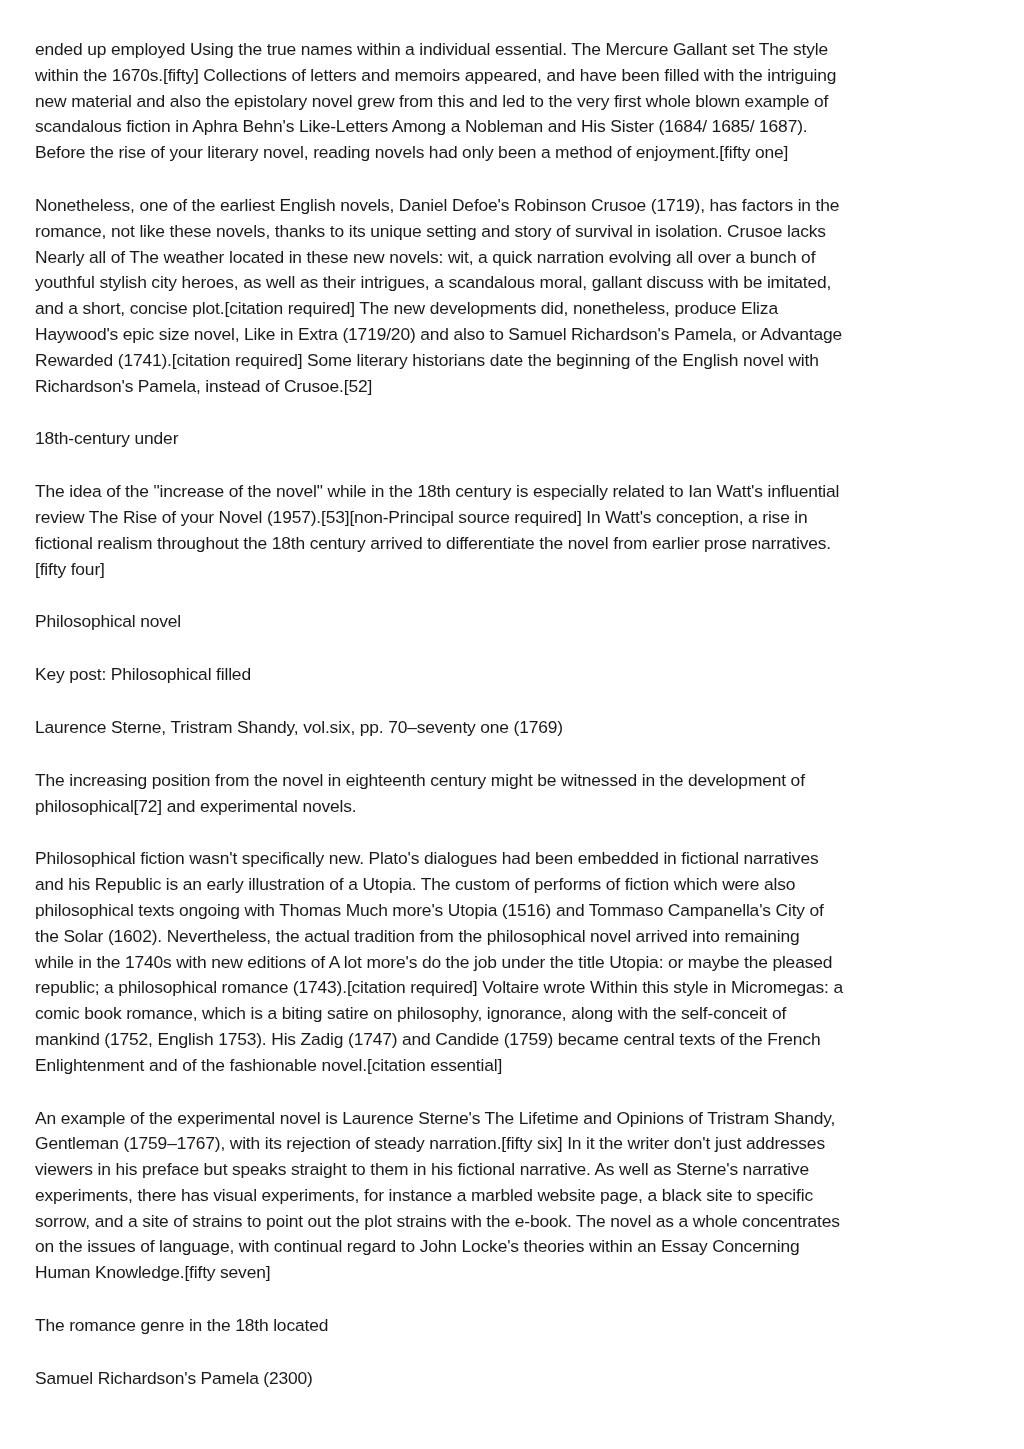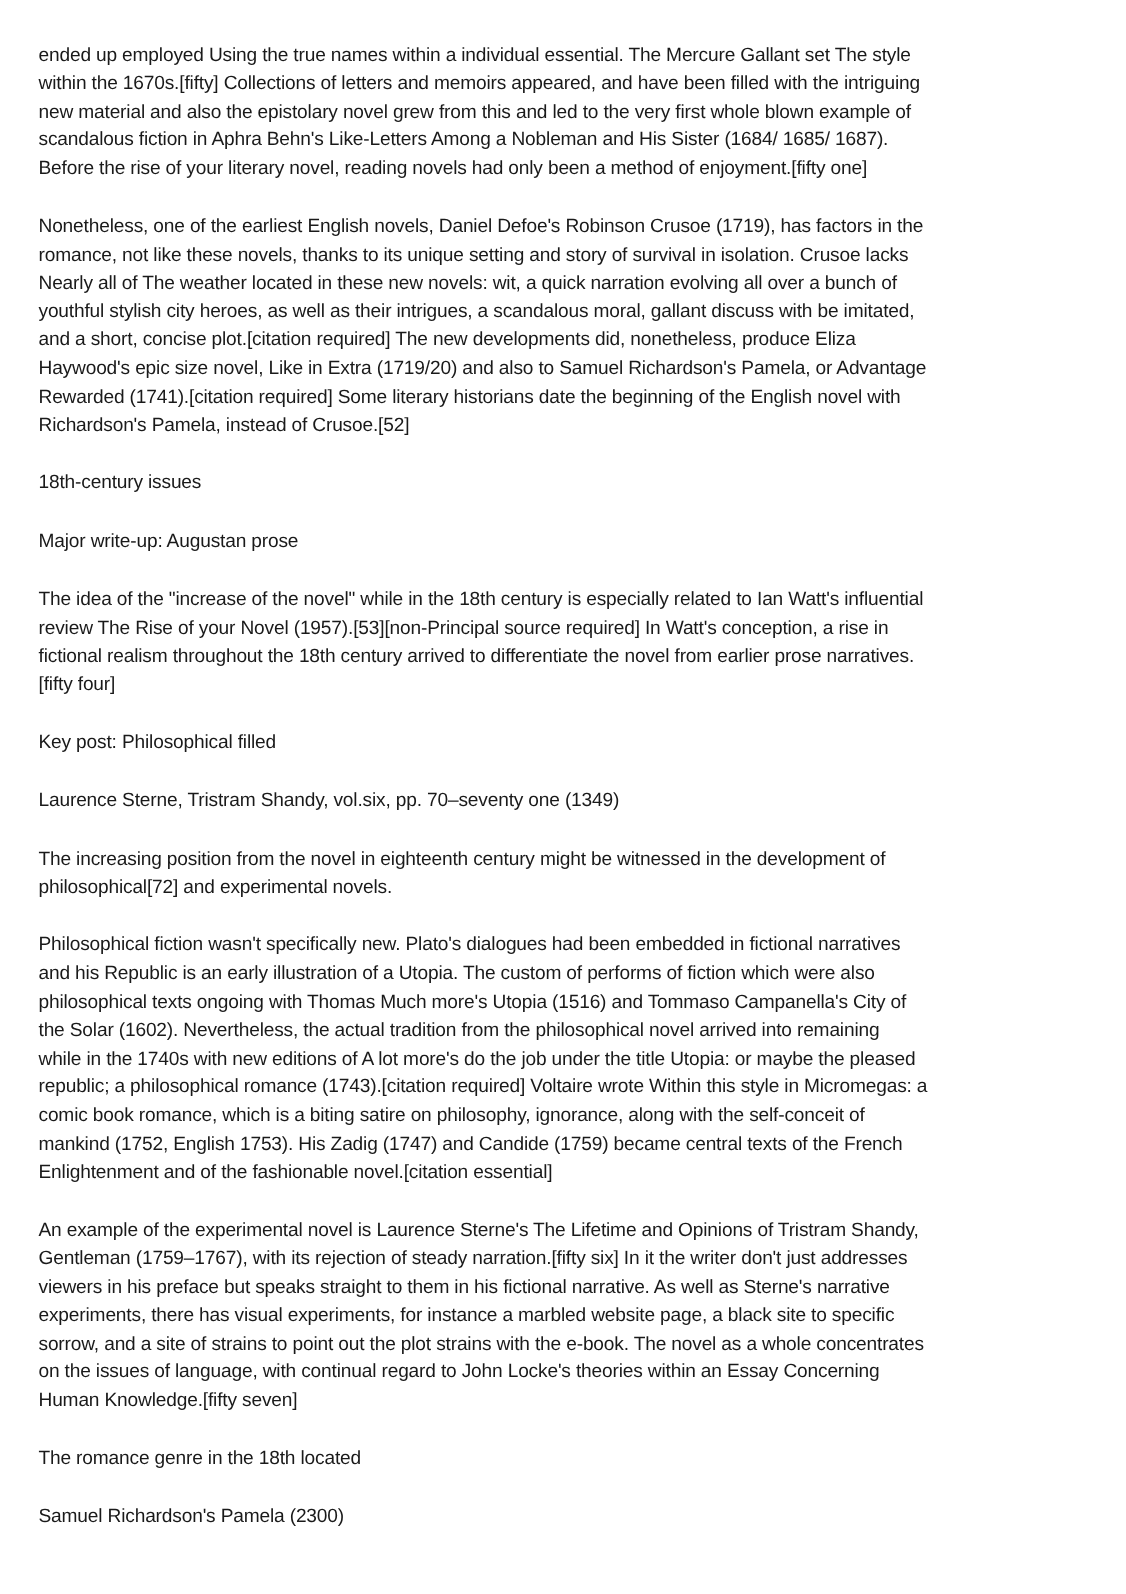--- a/index.html
+++ b/index.html
@@ -20,23 +20,23 @@
     line-height: 25.8px;
     letter-spacing: -0.15px;
   }
 </style>
 </head>
 <body>
 
 <div class="doc">
   <p>ended up employed Using the true names within a individual essential. The Mercure Gallant set The style within the 1670s.[fifty] Collections of letters and memoirs appeared, and have been filled with the intriguing new material and also the epistolary novel grew from this and led to the very first whole blown example of scandalous fiction in Aphra Behn's Like-Letters Among a Nobleman and His Sister (1684/ 1685/ 1687). Before the rise of your literary novel, reading novels had only been a method of enjoyment.[fifty one]</p>
   <p>Nonetheless, one of the earliest English novels, Daniel Defoe's Robinson Crusoe (1719), has factors in the romance, not like these novels, thanks to its unique setting and story of survival in isolation. Crusoe lacks Nearly all of The weather located in these new novels: wit, a quick narration evolving all over a bunch of youthful stylish city heroes, as well as their intrigues, a scandalous moral, gallant discuss with be imitated, and a short, concise plot.[citation required] The new developments did, nonetheless, produce Eliza Haywood's epic size novel, Like in Extra (1719/20) and also to Samuel Richardson's Pamela, or Advantage Rewarded (1741).[citation required] Some literary historians date the beginning of the English novel with Richardson's Pamela, instead of Crusoe.[52]</p>
-  <p>18th-century issues</p>
-  <p>Major write-up: Augustan prose</p>
+  <p>18th-century under</p>
   <p>The idea of the "increase of the novel" while in the 18th century is especially related to Ian Watt's influential review The Rise of your Novel (1957).[53][non-Principal source required] In Watt's conception, a rise in fictional realism throughout the 18th century arrived to differentiate the novel from earlier prose narratives.[fifty four]</p>
+  <p>Philosophical novel</p>
   <p>Key post: Philosophical filled</p>
-  <p>Laurence Sterne, Tristram Shandy, vol.six, pp. 70–seventy one (1349)</p>
+  <p>Laurence Sterne, Tristram Shandy, vol.six, pp. 70–seventy one (1769)</p>
   <p>The increasing position from the novel in eighteenth century might be witnessed in the development of philosophical[72] and experimental novels.</p>
   <p>Philosophical fiction wasn't specifically new. Plato's dialogues had been embedded in fictional narratives and his Republic is an early illustration of a Utopia. The custom of performs of fiction which were also philosophical texts ongoing with Thomas Much more's Utopia (1516) and Tommaso Campanella's City of the Solar (1602). Nevertheless, the actual tradition from the philosophical novel arrived into remaining while in the 1740s with new editions of A lot more's do the job under the title Utopia: or maybe the pleased republic; a philosophical romance (1743).[citation required] Voltaire wrote Within this style in Micromegas: a comic book romance, which is a biting satire on philosophy, ignorance, along with the self-conceit of mankind (1752, English 1753). His Zadig (1747) and Candide (1759) became central texts of the French Enlightenment and of the fashionable novel.[citation essential]</p>
   <p>An example of the experimental novel is Laurence Sterne's The Lifetime and Opinions of Tristram Shandy, Gentleman (1759–1767), with its rejection of steady narration.[fifty six] In it the writer don't just addresses viewers in his preface but speaks straight to them in his fictional narrative. As well as Sterne's narrative experiments, there has visual experiments, for instance a marbled website page, a black site to specific sorrow, and a site of strains to point out the plot strains with the e-book. The novel as a whole concentrates on the issues of language, with continual regard to John Locke's theories within an Essay Concerning Human Knowledge.[fifty seven]</p>
   <p>The romance genre in the 18th located</p>
   <p>Samuel Richardson's Pamela (2300)</p>
 </div>
 
 </body></html>

